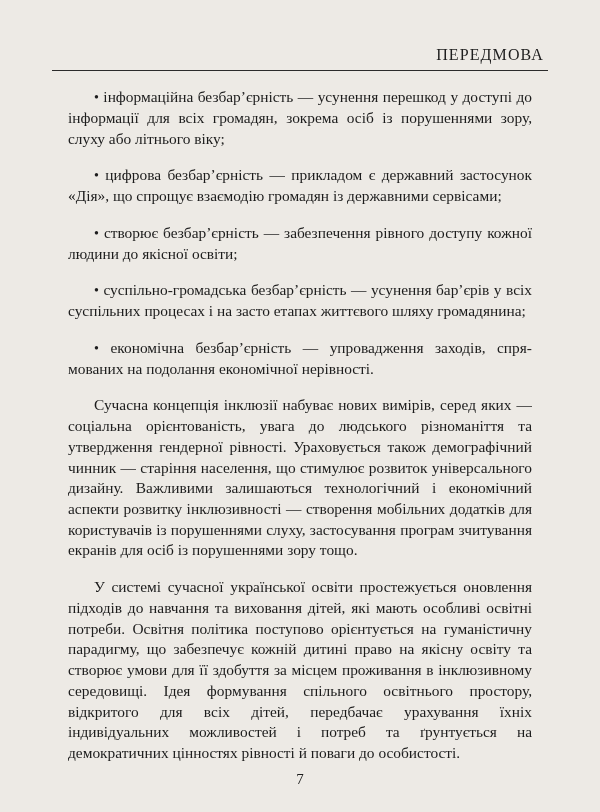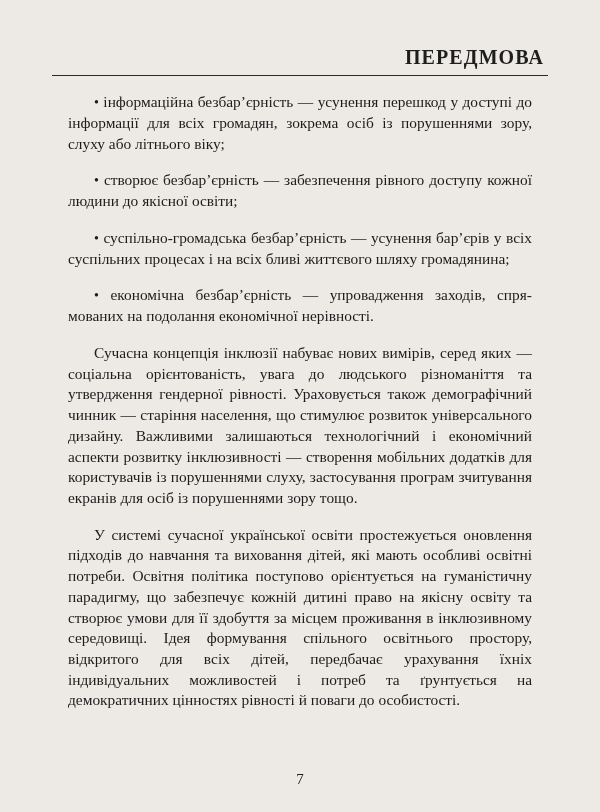--- a/index.html
+++ b/index.html
@@ -17,23 +17,23 @@
   .page {
     position: relative;
     width: 600px;
     height: 812px;
     box-sizing: border-box;
     padding: 46px 52px 30px 52px;
     background: #edeae5;
   }
   .header {
     text-align: right;
-    font-size: 20px;
+    font-size: 16px;
     letter-spacing: 1.1px;
-    font-weight: bold;
+    font-weight: normal;
     color: #1e1e1e;
     padding-right: 4px;
     margin-bottom: 2px;
   }
   .rule {
     border: 0;
     border-top: 1.6px solid #2b2b2b;
     margin: 6px 0 16px 0;
   }
   .content {
@@ -68,24 +68,25 @@
 
 <div class="page">
 
   <div class="header">ПЕРЕДМОВА</div>
   <hr class="rule">
 
   <div class="content">
 
     <p class="bullet-p"><span class="bullet">•</span> <span>інформаційна безбар’єрність — усунення перешкод у до­ступі до інформації для всіх громадян, зокрема осіб із порушен­нями зору, слуху або літнього віку;</span></p>
 
+    <p class="bullet-p"><span class="bullet">•</span> <span>цифрова безбар’єрність — прикладом є державний засто­сунок «Дія», що спрощує взаємодію громадян із державними сервісами;</span></p>
 
     <p class="bullet-p"><span class="bullet">•</span> <span>створює безбар’єрність — забезпечення рівного доступу кожної людини до якісної освіти;</span></p>
 
-    <p class="bullet-p"><span class="bullet">•</span> <span>суспільно-громадська безбар’єрність — усунення бар’єрів у всіх суспільних процесах і на всіх бливі життєвого шляху громадянина;</span></p>
+    <p class="bullet-p"><span class="bullet">•</span> <span>суспільно-громадська безбар’єрність — усунення бар’єрів у всіх суспільних процесах і на засто етапах життєвого шляху громадянина;</span></p>
 
     <p class="bullet-p"><span class="bullet">•</span> <span>економічна безбар’єрність — упровадження заходів, спря­мованих на подолання економічної нерівності.</span></p>
 
     <p>Сучасна концепція інклюзії набуває нових вимірів, серед яких — соціальна орієнтованість, увага до людського різноманіт­тя та утвердження гендерної рівності. Ураховується також демо­графічний чинник — старіння населення, що стимулює розвиток універсального дизайну. Важливими залишаються технологіч­ний і економічний аспекти розвитку інклюзивності — створен­ня мобільних додатків для користувачів із порушеннями слуху, застосування програм зчитування екранів для осіб із порушен­нями зору тощо.</p>
     <p>У системі сучасної української освіти простежується онов­лення підходів до навчання та виховання дітей, які мають осо­бливі освітні потреби. Освітня політика поступово орієнтуєть­ся на гуманістичну парадигму, що забезпечує кожній дитині право на якісну освіту та створює умови для її здобуття за міс­цем проживання в інклюзивному середовищі. Ідея формування спільного освітнього простору, відкритого для всіх дітей, перед­бачає урахування їхніх індивідуальних можливостей і потреб та ґрунтується на демократичних цінностях рівності й поваги до особистості.</p>
 
   </div>
 
   <div class="footer">7</div>
 

